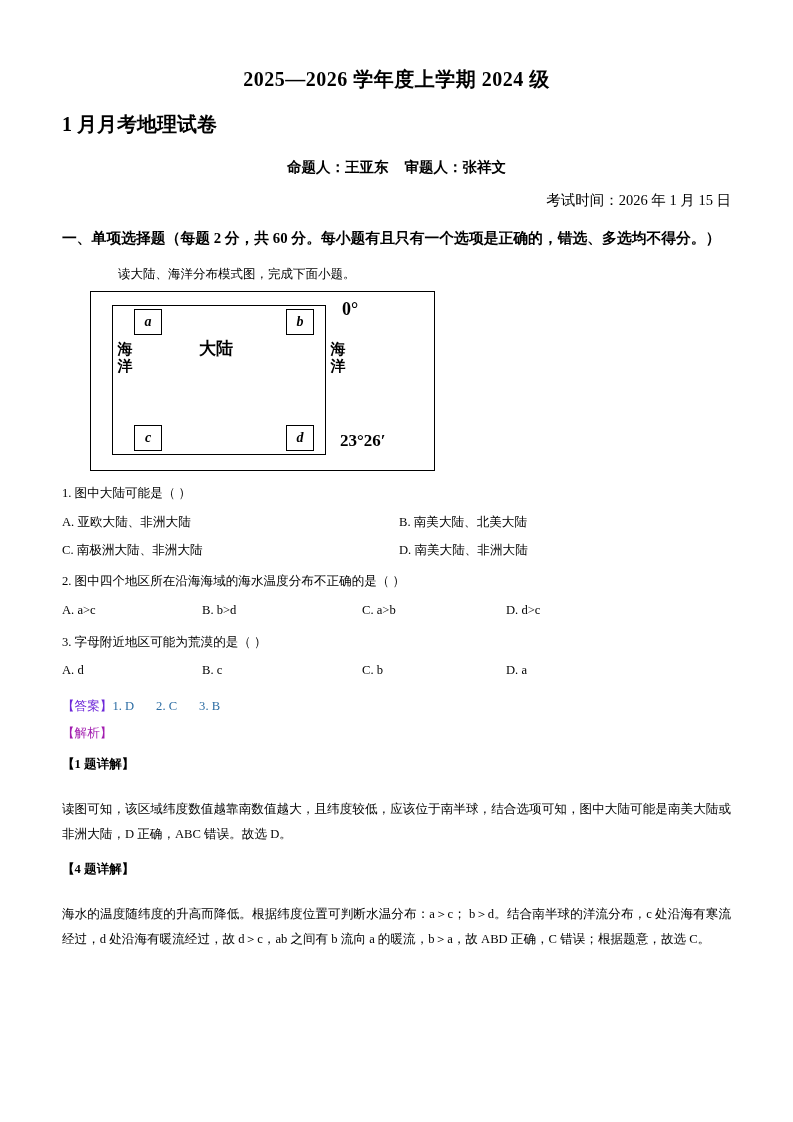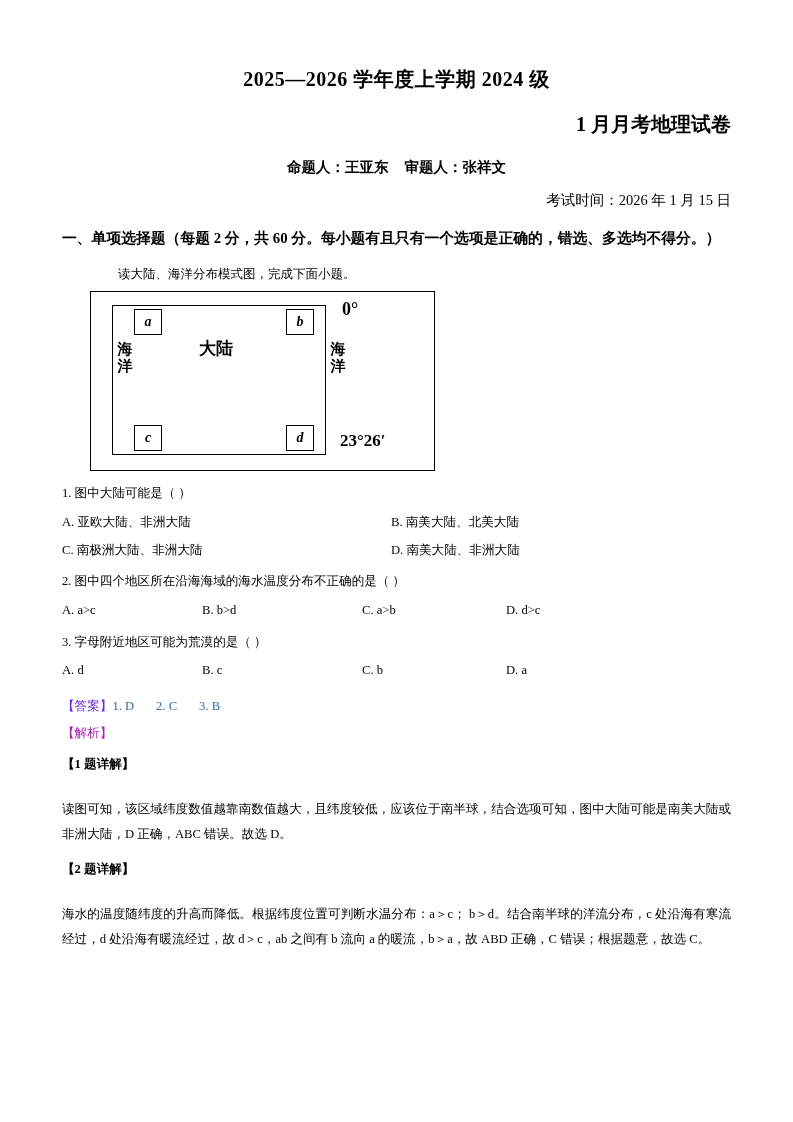--- a/index.html
+++ b/index.html
@@ -24,21 +24,21 @@
   }
   .title1 {
     text-align: center;
     font-size: 20px;
     font-weight: bold;
     letter-spacing: 0.5px;
     margin-top: 26px;
     margin-bottom: 0;
   }
   .title2 {
-    text-align: right;
+    text-align: left;
     font-size: 20px;
     font-weight: bold;
     margin-top: 18px;
   }
   .byline {
     text-align: center;
     font-size: 14.5px;
     font-weight: bold;
     margin-top: 20px;
   }
@@ -166,21 +166,21 @@
   }
   .opts span {
     position: absolute;
     top: 0;
     white-space: nowrap;
   }
   .o1 { left: 0; }
   .o2 { left: 140px; }
   .o3 { left: 300px; }
   .o4 { left: 444px; }
-  .opts.two .o2 { left: 329px; }
+  .opts.two .o2 { left: 337px; }
   .answer-line {
     font-size: 12.6px;
     margin-top: 16px;
     color: #2b6ca3;
     line-height: 1.6;
   }
   .answer-line .blue { color: #6d28d9; }
   .answer-line .gap { display: inline-block; width: 22px; }
   .analysis-tag {
     font-size: 12.6px;
@@ -260,16 +260,16 @@
 
   <div class="answer-line">
     <span class="blue">【答案】</span><span>1. D</span><span class="gap"></span><span>2. C</span><span class="gap"></span><span>3. B</span>
   </div>
 
   <div class="analysis-tag">【解析】</div>
 
   <div class="detail-head">【1 题详解】</div>
   <div class="detail-body">读图可知，该区域纬度数值越靠南数值越大，且纬度较低，应该位于南半球，结合选项可知，图中大陆可能是南美大陆或非洲大陆，D 正确，ABC 错误。故选 D。</div>
 
-  <div class="detail-head">【2 题详解】</div>
+  <div class="detail-head">【4 题详解】</div>
   <div class="detail-body">海水的温度随纬度的升高而降低。根据纬度位置可判断水温分布：a＞c； b＞d。结合南半球的洋流分布，c 处沿海有寒流经过，d 处沿海有暖流经过，故 d＞c，ab 之间有 b 流向 a 的暖流，b＞a，故 ABD 正确，C 错误；根据题意，故选 C。</div>
 
 </div>
 
 </body></html>

